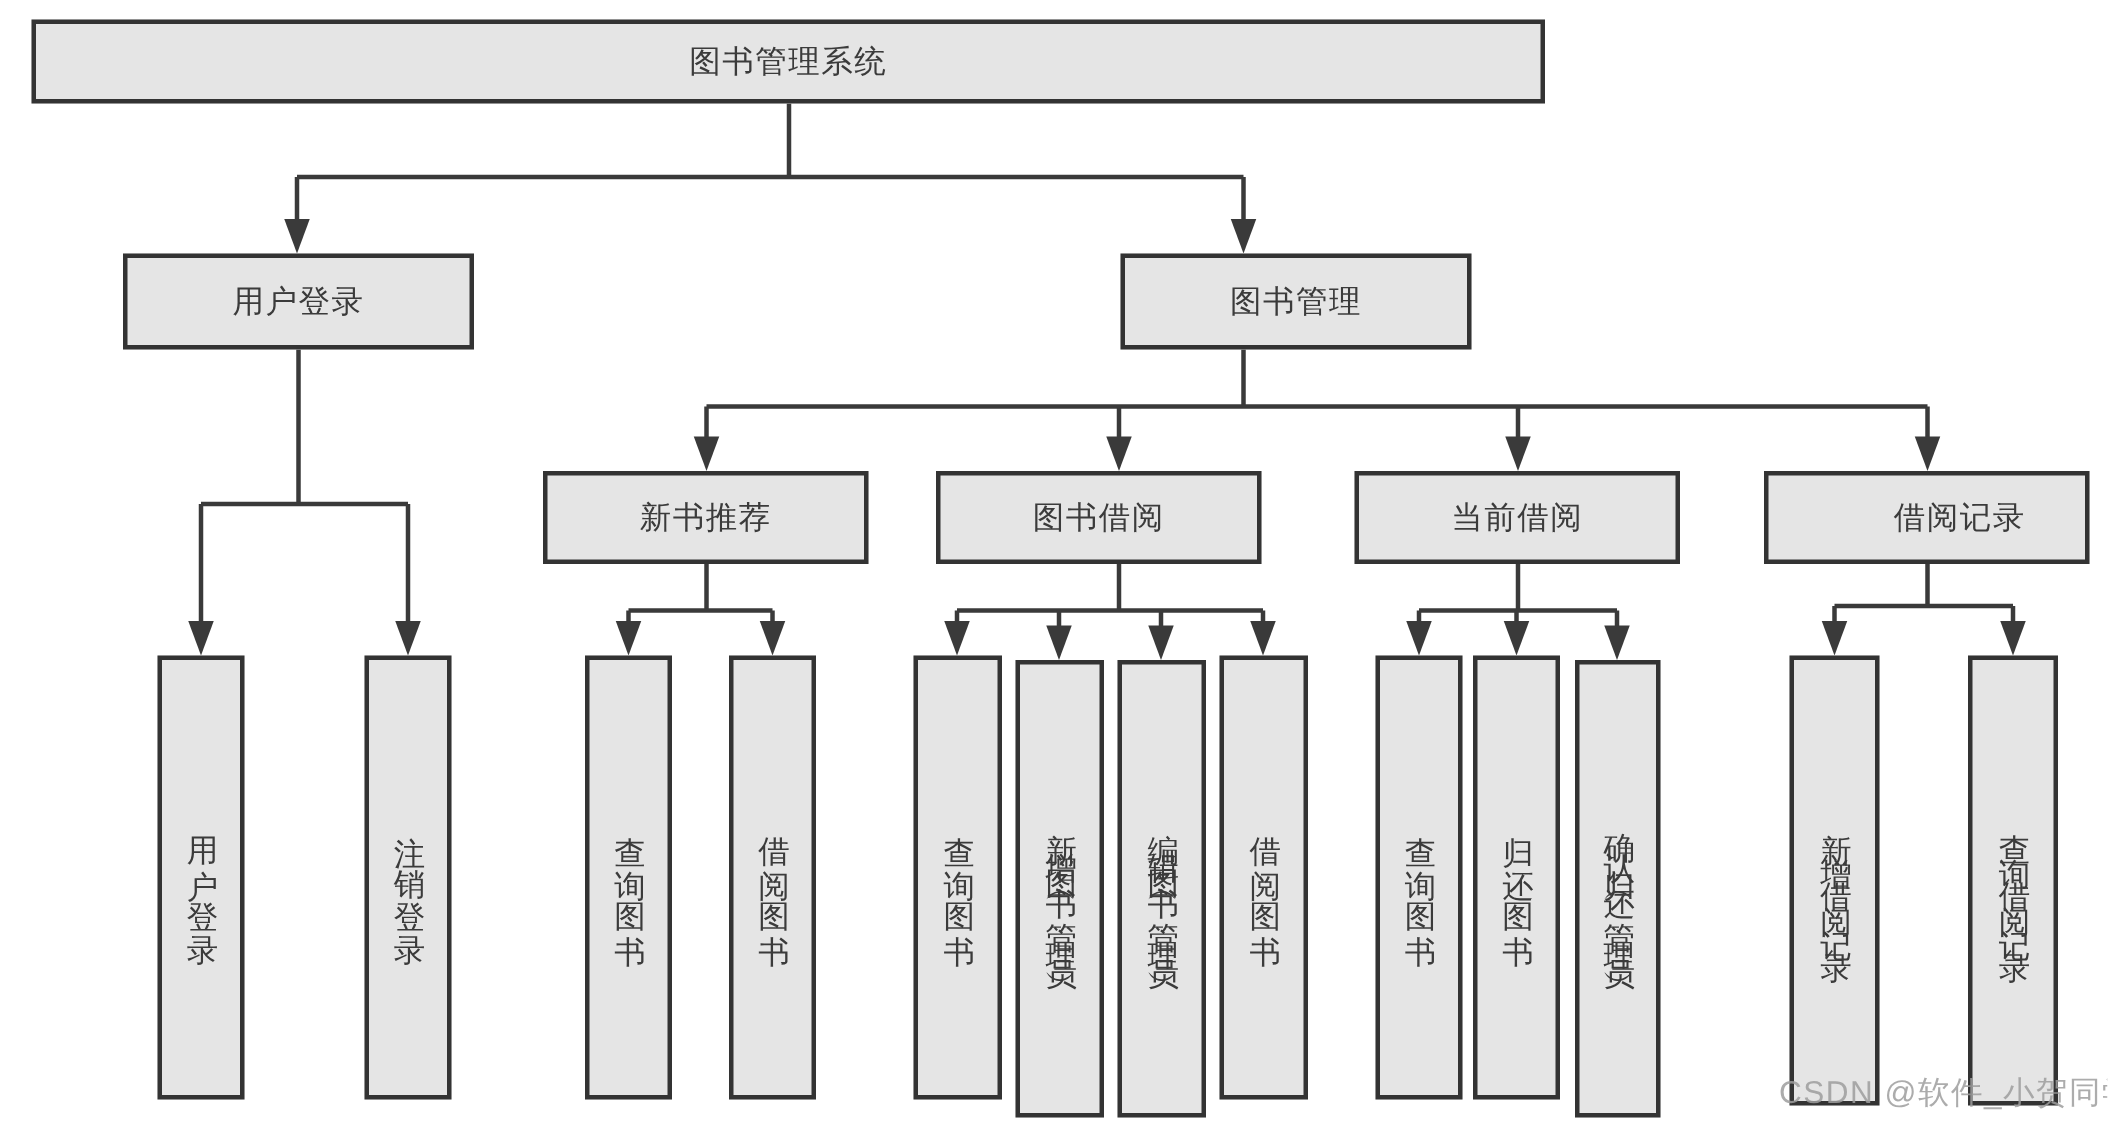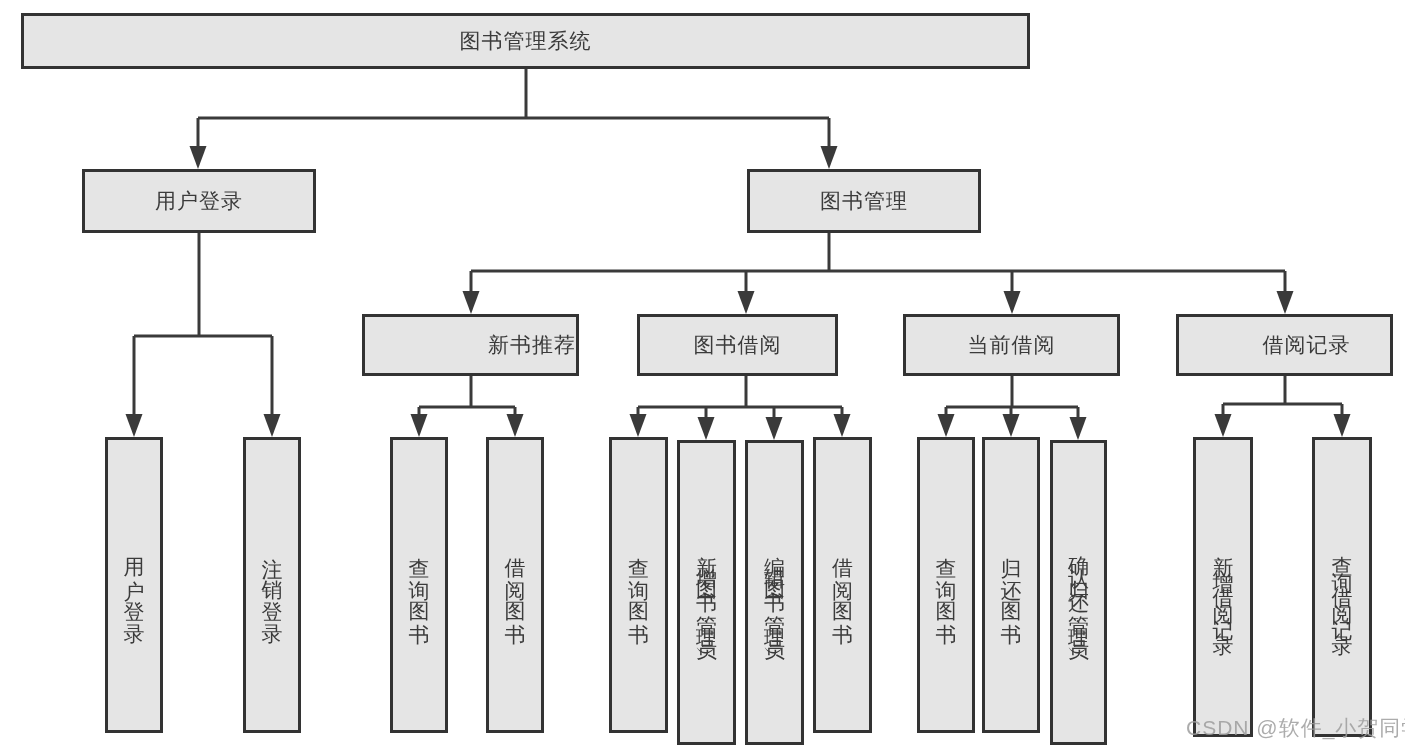--- a/index.html
+++ b/index.html
@@ -98,24 +98,24 @@
   <div id="nodes">
       <div class="node h-node" style="left: 21px; top: 13px; width: 1009px; height: 56px; border-color: rgb(51, 51, 51); color: rgb(59, 59, 59);">
         <span>图书管理系统</span>
       </div>
       <div class="node h-node" style="left: 82px; top: 169px; width: 234px; height: 64px; border-color: rgb(51, 51, 51); color: rgb(59, 59, 59);">
         <span>用户登录</span>
       </div>
       <div class="node h-node" style="left: 712px; top: 169px; width: 234px; height: 64px; border-color: rgb(51, 51, 51); color: rgb(59, 59, 59); margin-left: 35px;">
         <span>图书管理</span>
       </div>
-      <div class="node h-node" style="left: 362px; top: 314px; width: 217px; height: 62px; border-color: rgb(51, 51, 51); color: rgb(59, 59, 59); justify-content: flex-end;">
+      <div class="node h-node" style="left: 362px; top: 314px; width: 217px; height: 62px; border-color: rgb(51, 51, 51); color: rgb(59, 59, 59);">
         <span>新书推荐</span>
       </div>
-      <div class="node h-node" style="left: 637px; top: 314px; width: 201px; height: 62px; border-color: rgb(51, 51, 51); color: rgb(59, 59, 59);">
+      <div class="node h-node" style="left: 624px; top: 314px; width: 217px; height: 62px; border-color: rgb(51, 51, 51); color: rgb(59, 59, 59);">
         <span>图书借阅</span>
       </div>
       <div class="node h-node" style="left: 903px; top: 314px; width: 217px; height: 62px; border-color: rgb(51, 51, 51); color: rgb(59, 59, 59); align-items: center;">
         <span>当前借阅</span>
       </div>
       <div class="node h-node" style="left: 1176px; top: 314px; width: 217px; height: 62px; border-color: rgb(51, 51, 51); color: rgb(59, 59, 59); padding-left: 44px;">
         <span>借阅记录</span>
       </div>
       <div class="node v-node" style="left: 105px; top: 437px; width: 58px; height: 296px; border-color: rgb(51, 51, 51); color: rgb(59, 59, 59);">
         <span style="letter-spacing: 22px;">用户登录</span>

